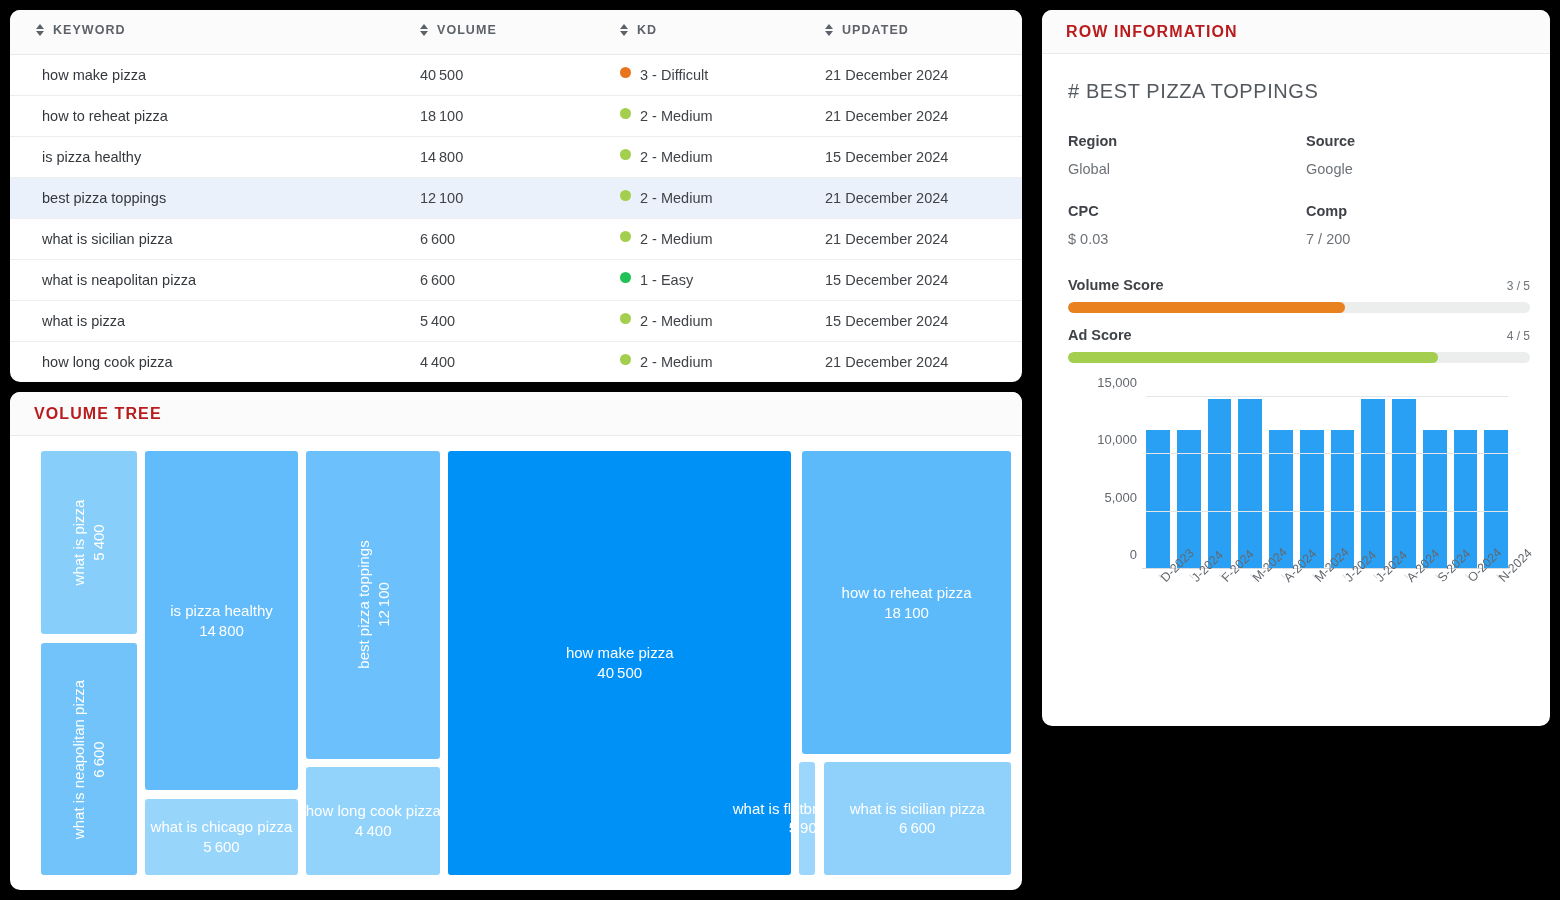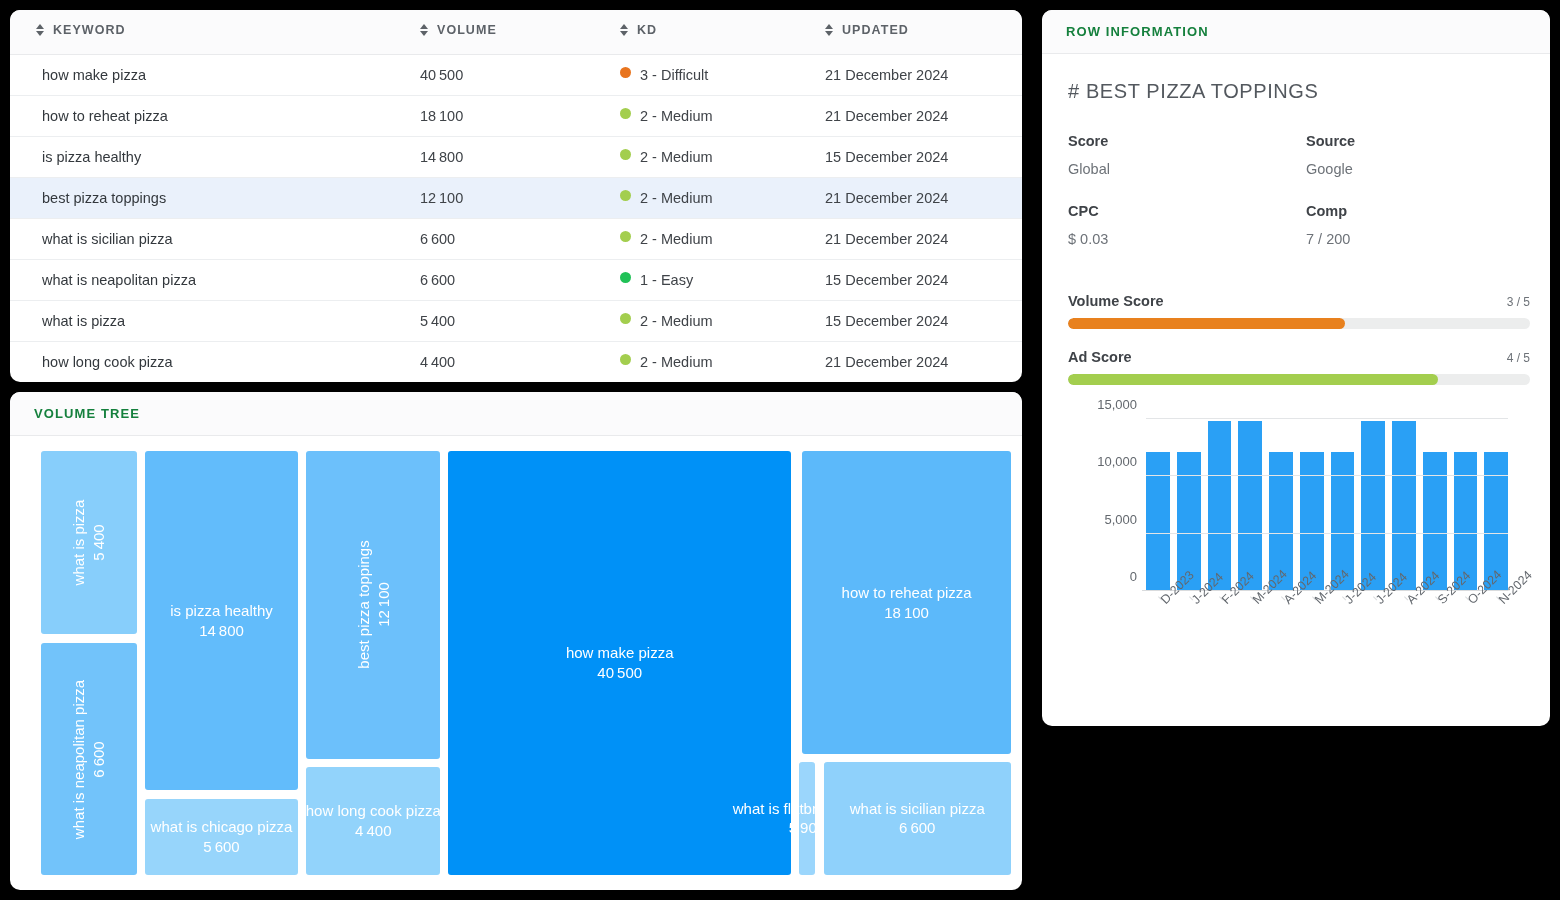--- a/index.html
+++ b/index.html
@@ -21,24 +21,24 @@
     box-shadow: 0 2px 10px rgba(0,0,0,0.35);
   }
   .card-head {
     height: 44px;
     background: #fbfbfc;
     border-bottom: 1px solid #e9eaec;
     display: flex; align-items: center;
     padding: 0 24px;
   }
   .card-head-title {
-    font-size: 13px;
+    font-size: 16px;
     letter-spacing: 1.1px;
     font-weight: 600;
-    color: #15803d;
+    color: #b91c1c;
     text-transform: uppercase;
   }
 
   
   #table-card { left: 10px; top: 10px; width: 1012px; height: 372px; }
   table.kw { width: 100%; border-collapse: collapse; table-layout: fixed; }
   table.kw thead th {
     height: 44px;
     background: #fbfbfc;
     border-bottom: 1px solid #e9eaec;
@@ -111,21 +111,21 @@
     font-size: 20px; letter-spacing: 0.6px; font-weight: 400;
     color: #53585e; text-transform: uppercase; margin: 0 0 30px 0;
   }
   .meta-grid {
     display: grid;
     grid-template-columns: 238px 1fr;
     row-gap: 0;
   }
   .meta-key { font-size: 14.5px; font-weight: 700; color: #3f4348; padding-bottom: 12px; }
   .meta-val { font-size: 14.5px; color: #6d7278; padding-bottom: 26px; }
-  .score-row { display: flex; justify-content: space-between; align-items: baseline; margin-top: 20px; }
+  .score-row { display: flex; justify-content: space-between; align-items: baseline; margin-top: 4px; }
   .score-label { font-size: 14.5px; font-weight: 700; color: #3f4348; }
   .score-value { font-size: 12px; color: #6d7278; }
   .bar-track {
     height: 11px; border-radius: 6px; background: #eceded;
     margin: 9px 0 14px 0; overflow: hidden;
   }
   .bar-fill { height: 100%; border-radius: 6px; }
 
   
   .chart-wrap { position: relative; margin-top: 26px; height: 235px; padding-left: 8px; }
@@ -316,21 +316,21 @@
   </div>
 
   <div class="card" id="info-card">
     <div class="card-head">
       <span class="card-head-title">ROW INFORMATION</span>
     </div>
     <div class="info-body">
       <h1 class="info-title"># BEST PIZZA TOPPINGS</h1>
 
       <div class="meta-grid">
-        <div class="meta-key">Score</div>
+        <div class="meta-key">Region</div>
         <div class="meta-key">Source</div>
         <div class="meta-val">Global</div>
         <div class="meta-val">Google</div>
         <div class="meta-key">CPC</div>
         <div class="meta-key">Comp</div>
         <div class="meta-val">$ 0.03</div>
         <div class="meta-val">7 / 200</div>
       </div>
 
       <div>

